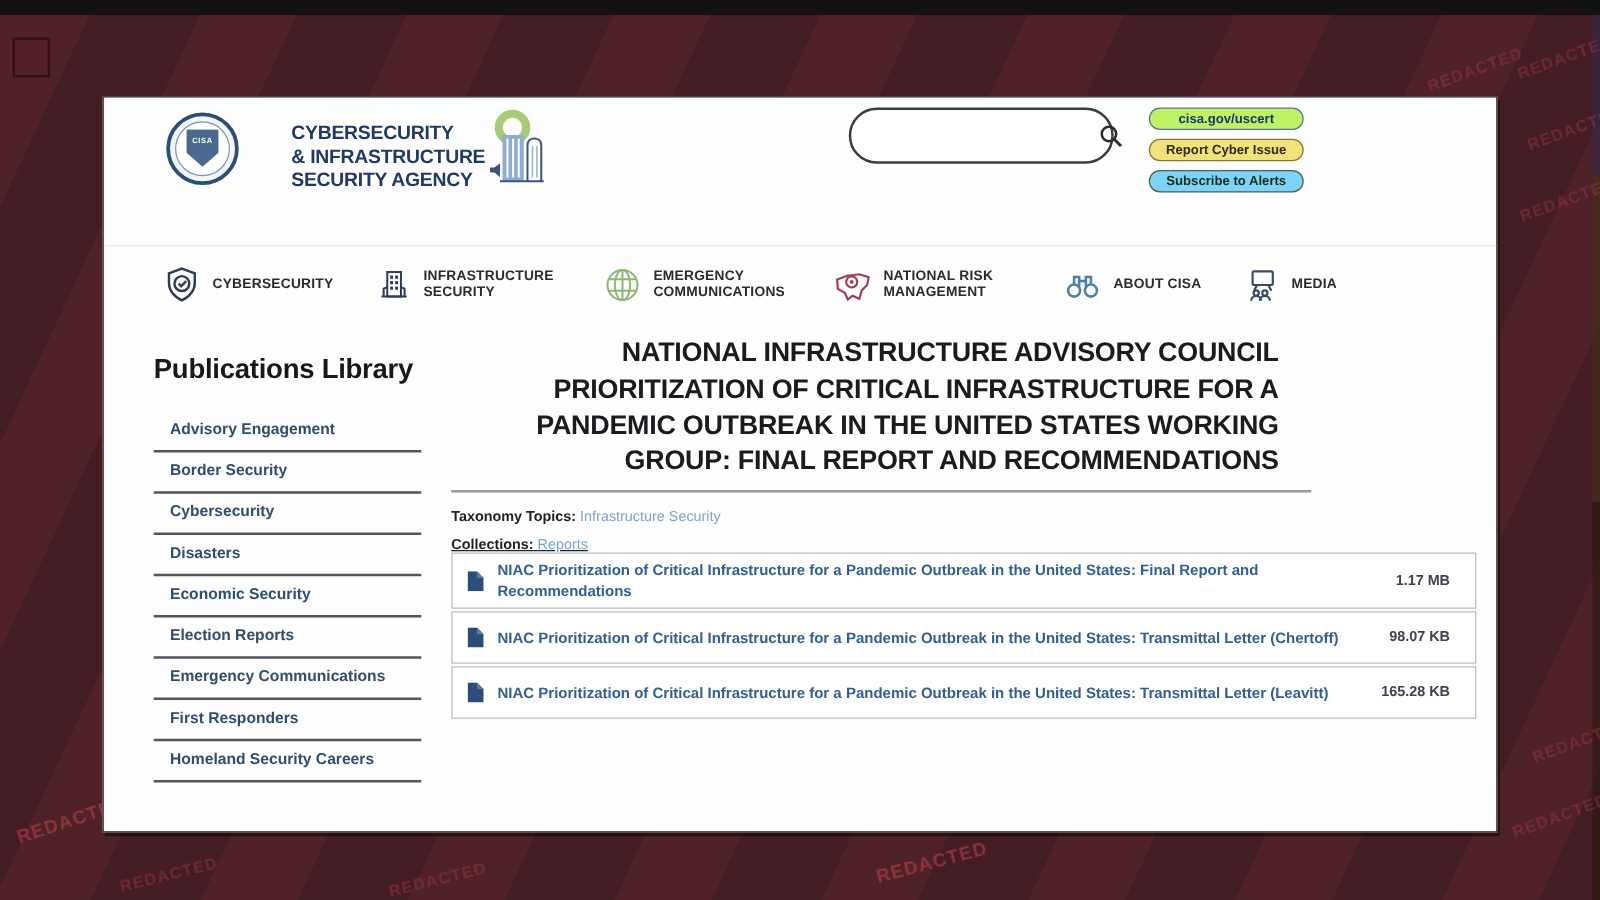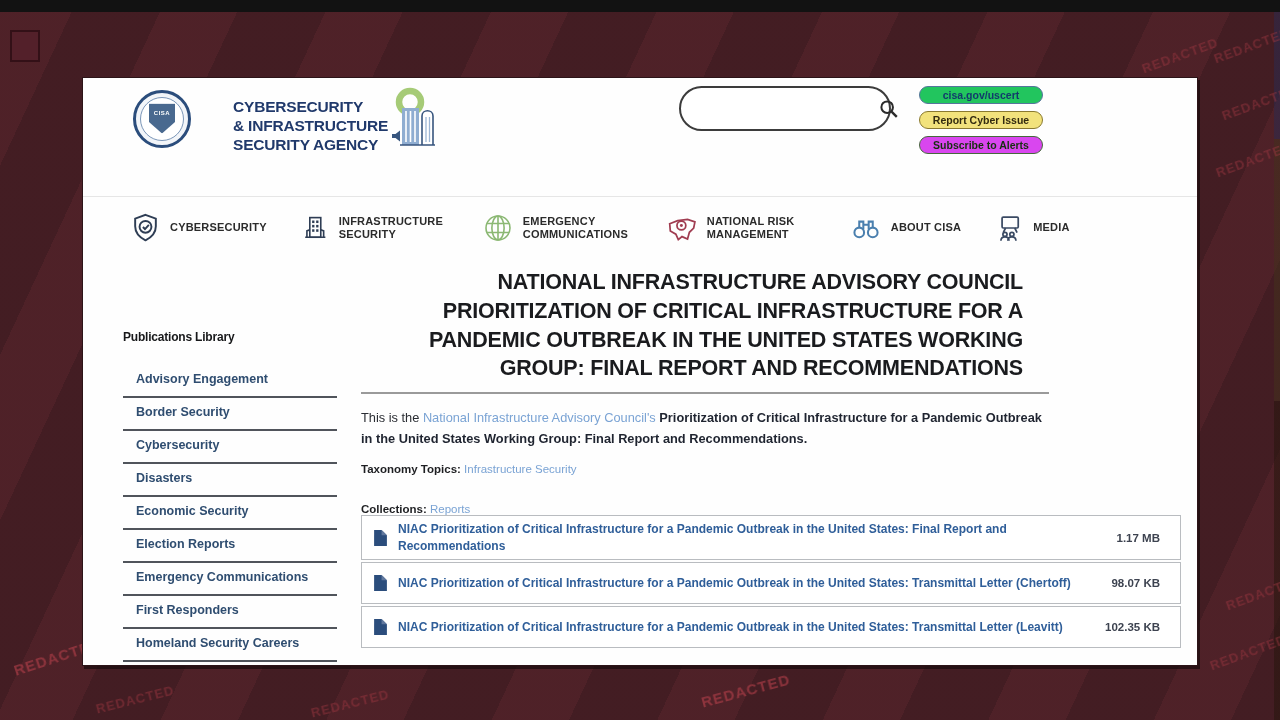--- a/index.html
+++ b/index.html
@@ -38,52 +38,52 @@
     font-size:15.5px; line-height:19px; letter-spacing:-0.2px; }
   .logo-buildings { position:absolute; left:306px; top:8px; }
   .searchbox { position:absolute; left:596px; top:8px; width:212px; height:45px;
     border:2.5px solid #3c3c3c; border-radius:23px; background:#fff; display:flex; align-items:center; }
   .searchbox input { flex:1; border:none; outline:none; background:transparent; height:30px;
     margin-left:16px; font-size:14px; }
   .searchbox .mag { margin-right:14px; cursor:pointer; display:flex; }
   .quick-links { position:absolute; left:836px; top:8px; width:124px; }
   .ql { height:18px; border-radius:9px; margin-bottom:7px; display:flex; align-items:center;
     justify-content:center; font-size:10.5px; font-weight:bold; cursor:pointer; }
-  .ql0 { background:#22c55e; border:1.5px solid #56749c; color:#123a6b;text-align:center; }
+  .ql0 { background:#bef264; border:1.5px solid #56749c; color:#123a6b;text-align:center; }
   .ql1 { background:#f2e27c; border:1.5px solid #8a7a30; color:#332b10; }
-  .ql2 { background:#d946ef; border:1.5px solid #46683c; color:#15300f; }
+  .ql2 { background:#7dd3fc; border:1.5px solid #46683c; color:#15300f; }
 
   
   .nav { position:absolute; left:0; top:118px; width:1116px; height:62px;
     border-top:1px solid #e6e6e6; display:flex; align-items:center; padding-left:47px; }
   .nav-item { display:flex; align-items:center; margin-right:33px; cursor:pointer; }
   .nav-item .nicon { margin-right:9px; display:flex; }
   .nav-item .nlabel { font-size:11px; font-weight:bold; color:#2b2b2b; line-height:13px;
     letter-spacing:.2px; }
   .w2 { max-width:110px; }
 
   
   .sidebar { position:absolute; left:40px; top:204px; width:214px; }
-  .sidebar h2 { font-size:12px; font-weight:bold; color:#17181a; letter-spacing:-0.2px;margin-top:48px; }
+  .sidebar h2 { font-size:22px; font-weight:bold; color:#17181a; letter-spacing:-0.2px; }
   .sidebar ul { list-style:none; margin-top:21px; }
   .sidebar li { font-size:12.5px; font-weight:bold; color:#2f4d70; padding:7px 0 10px 13px;
     border-bottom:2px solid #50545b; cursor:pointer; }
 
   
   .content { position:absolute; left:278px; top:190px; width:692px; }
   .content h1 { font-size:21.5px; line-height:28.8px; font-weight:bold; color:#1a1b1e;
     letter-spacing:-0.2px; width:662px;text-align:right; }
   .content hr { border:none; border-top:2px solid #9a9a9a; margin:9px 0 13px; width:688px; }
   .intro { font-size:12.8px; line-height:21px; color:#2a2d33; width:688px; }
   .intro .lnk { color:#7aa3d4; cursor:pointer; }
   .intro .bold { font-weight:bold; color:#1f2430; }
   .meta { margin-top:14px; font-size:11.5px; color:#1e1f22; }
   .meta .mlabel { font-weight:bold; }
   .meta .lnk { color:#7aa3d4; cursor:pointer; }
-  .meta.collections { margin-top:28px; }
+  .meta.collections { margin-top:10px;text-decoration:underline; }
   .attach-header { font-size:11.5px; font-weight:bold; color:#1e1f22; margin:-8px 0 5px 110px; }
   .rows { width:820px; }
   .row { border:1px solid #b9bcc0; background:#fff; display:flex; align-items:center;
     padding:5px 20px 5px 12px; margin-bottom:2px; min-height:42px; }
   .row .doc { margin-right:11px; flex:none; display:flex; }
   .row .fname { flex:1; font-size:12px; font-weight:bold; color:#2f5e99; line-height:16.5px;
     padding-right:34px; cursor:pointer; }
   .row .fsize { font-size:11.5px; font-weight:bold; color:#3d4350; white-space:nowrap; }
 </style>
 </head>
@@ -249,21 +249,20 @@
           <li>First Responders</li>
 
           <li>Homeland Security Careers</li>
         </ul>
     </div>
 
     <div class="content">
       <h1>NATIONAL INFRASTRUCTURE ADVISORY COUNCIL PRIORITIZATION OF CRITICAL INFRASTRUCTURE FOR A PANDEMIC OUTBREAK IN THE UNITED STATES WORKING GROUP: FINAL REPORT AND RECOMMENDATIONS</h1>
       <hr>
 
-      <p class="intro"><span>This is the </span><span class="lnk">National Infrastructure Advisory Council's</span><span class="bold"> Prioritization of Critical Infrastructure for a Pandemic Outbreak in the United States Working Group: Final Report and Recommendations.</span></p>
 
       <p class="meta"><span class="mlabel">Taxonomy Topics:</span> <span class="lnk">Infrastructure Security</span></p>
 
       <p class="meta collections"><span class="mlabel">Collections:</span> <span class="lnk">Reports</span></p>
 
 
       <div class="rows">
 
           <div class="row">
             <span class="doc">
@@ -288,19 +287,19 @@
           </div>
 
           <div class="row">
             <span class="doc">
               <svg width="13" height="16" viewBox="0 0 12 15">
                 <path d="M0 0 h7 l5 5 v10 H0 z" fill="#2b4d7c"></path>
                 <path d="M7 0 l5 5 H7 z" fill="#60789e"></path>
               </svg>
             </span>
             <span class="fname">NIAC Prioritization of Critical Infrastructure for a Pandemic Outbreak in the United States: Transmittal Letter (Leavitt)</span>
-            <span class="fsize">102.35 KB</span>
+            <span class="fsize">165.28 KB</span>
           </div>
         </div>
     </div>
 
   </div>
 </div>
 
 </body></html>

